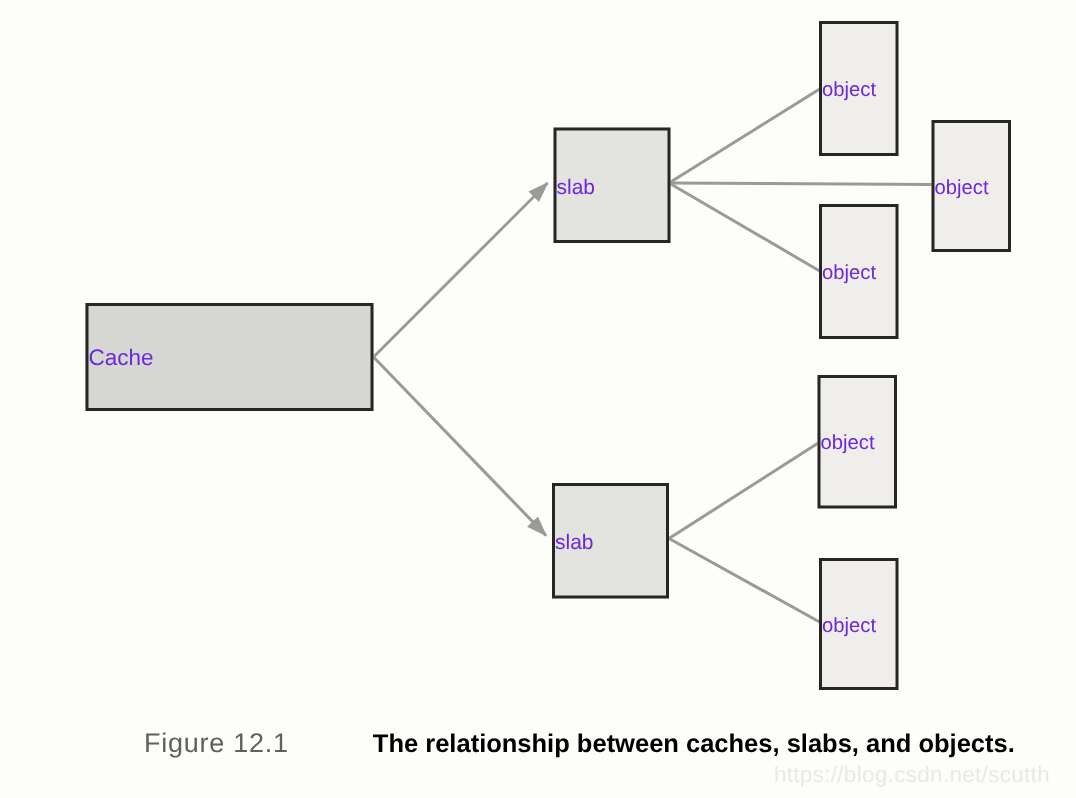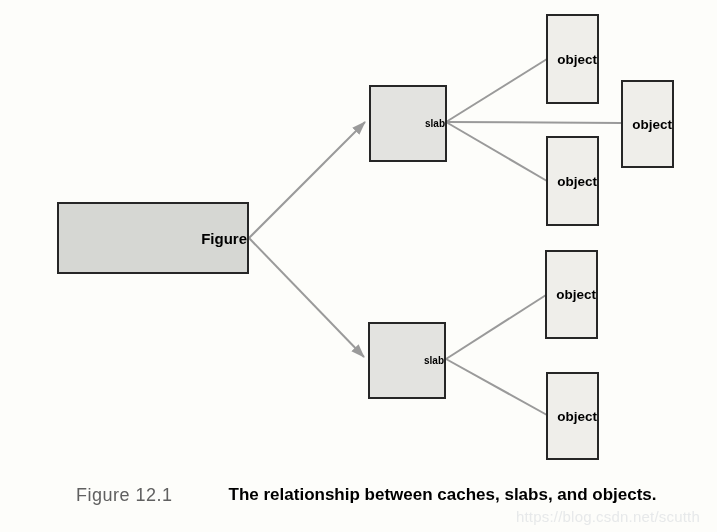--- a/index.html
+++ b/index.html
@@ -19,51 +19,50 @@
     left: 0; top: 0;
     width: 717px; height: 532px;
   }
   .connectors line { stroke: var(--line, #9a9a9a); stroke-width: 2; }
   .node {
     position: absolute;
     box-sizing: border-box;
     border: 2.5px solid var(--box-border, #262626);
     display: flex;
     align-items: center;
-    justify-content: flex-end;
-    color: #000000;
-    font-weight: bold;
+    justify-content: flex-start;
+    color: #6d28d9;
   }
   .node-cache {
     left: 57px; top: 202px; width: 192px; height: 72px;
     background: var(--cache-fill, #d6d7d3);
     font-size: 15px;
   }
   .node-slab {
     width: 78px; height: 77px;
     background: var(--slab-fill, #e3e3e0);
-    font-size: 10px;
+    font-size: 14px;
   }
   .node-slab-top    { left: 369px; top: 85px; }
   .node-slab-bottom { left: 368px; top: 322px; }
   .node-object {
     width: 53px; height: 90px;
     background: var(--object-fill, #efeeea);
     font-size: 13.5px;
   }
   .node-object-1     { left: 546px; top: 14px; }
   .node-object-2     { left: 546px; top: 136px; }
   .node-object-right { left: 621px; top: 80px; height: 88px; }
   .node-object-3     { left: 545px; top: 250px; height: 89px; }
   .node-object-4     { left: 546px; top: 372px; height: 88px; }
   .caption {
     position: absolute;
-    left: 76px; top: 485px;
+    left: 96px; top: 485px;
     display: flex;
-    align-items: flex-start;
+    align-items: flex-end;
     white-space: nowrap;
   }
   .caption-label {
     font-size: 18px;
     color: #606060;
     margin-right: 24px;
     letter-spacing: 0.5px;
   }
   .caption-text {
     font-size: 17px;
@@ -93,21 +92,21 @@
     <line x1="249" y1="238" x2="365" y2="122" marker-end="url(#arrowhead)"></line>
     <line x1="249" y1="238" x2="364" y2="357" marker-end="url(#arrowhead)"></line>
     <line x1="446" y1="122" x2="547" y2="59"></line>
     <line x1="446" y1="122" x2="622" y2="123"></line>
     <line x1="446" y1="122" x2="547" y2="181"></line>
     <line x1="446" y1="359" x2="546" y2="295"></line>
     <line x1="446" y1="359" x2="547" y2="415"></line>
   </svg>
 
   <div class="node node-cache">
-    <span>Figure</span>
+    <span>Cache</span>
   </div>
 
   <div class="node node-slab node-slab-top">
     <span>slab</span>
   </div>
 
   <div class="node node-slab node-slab-bottom">
     <span>slab</span>
   </div>
 

